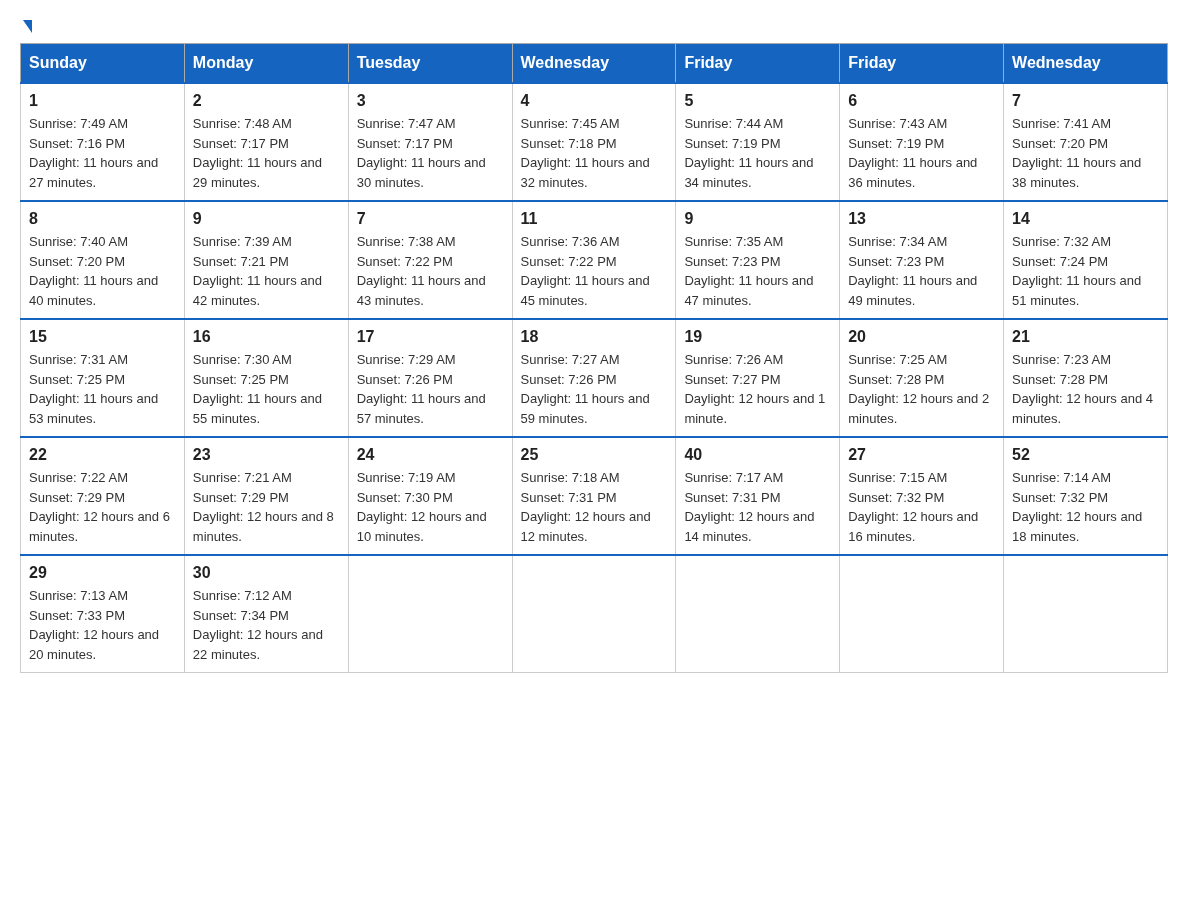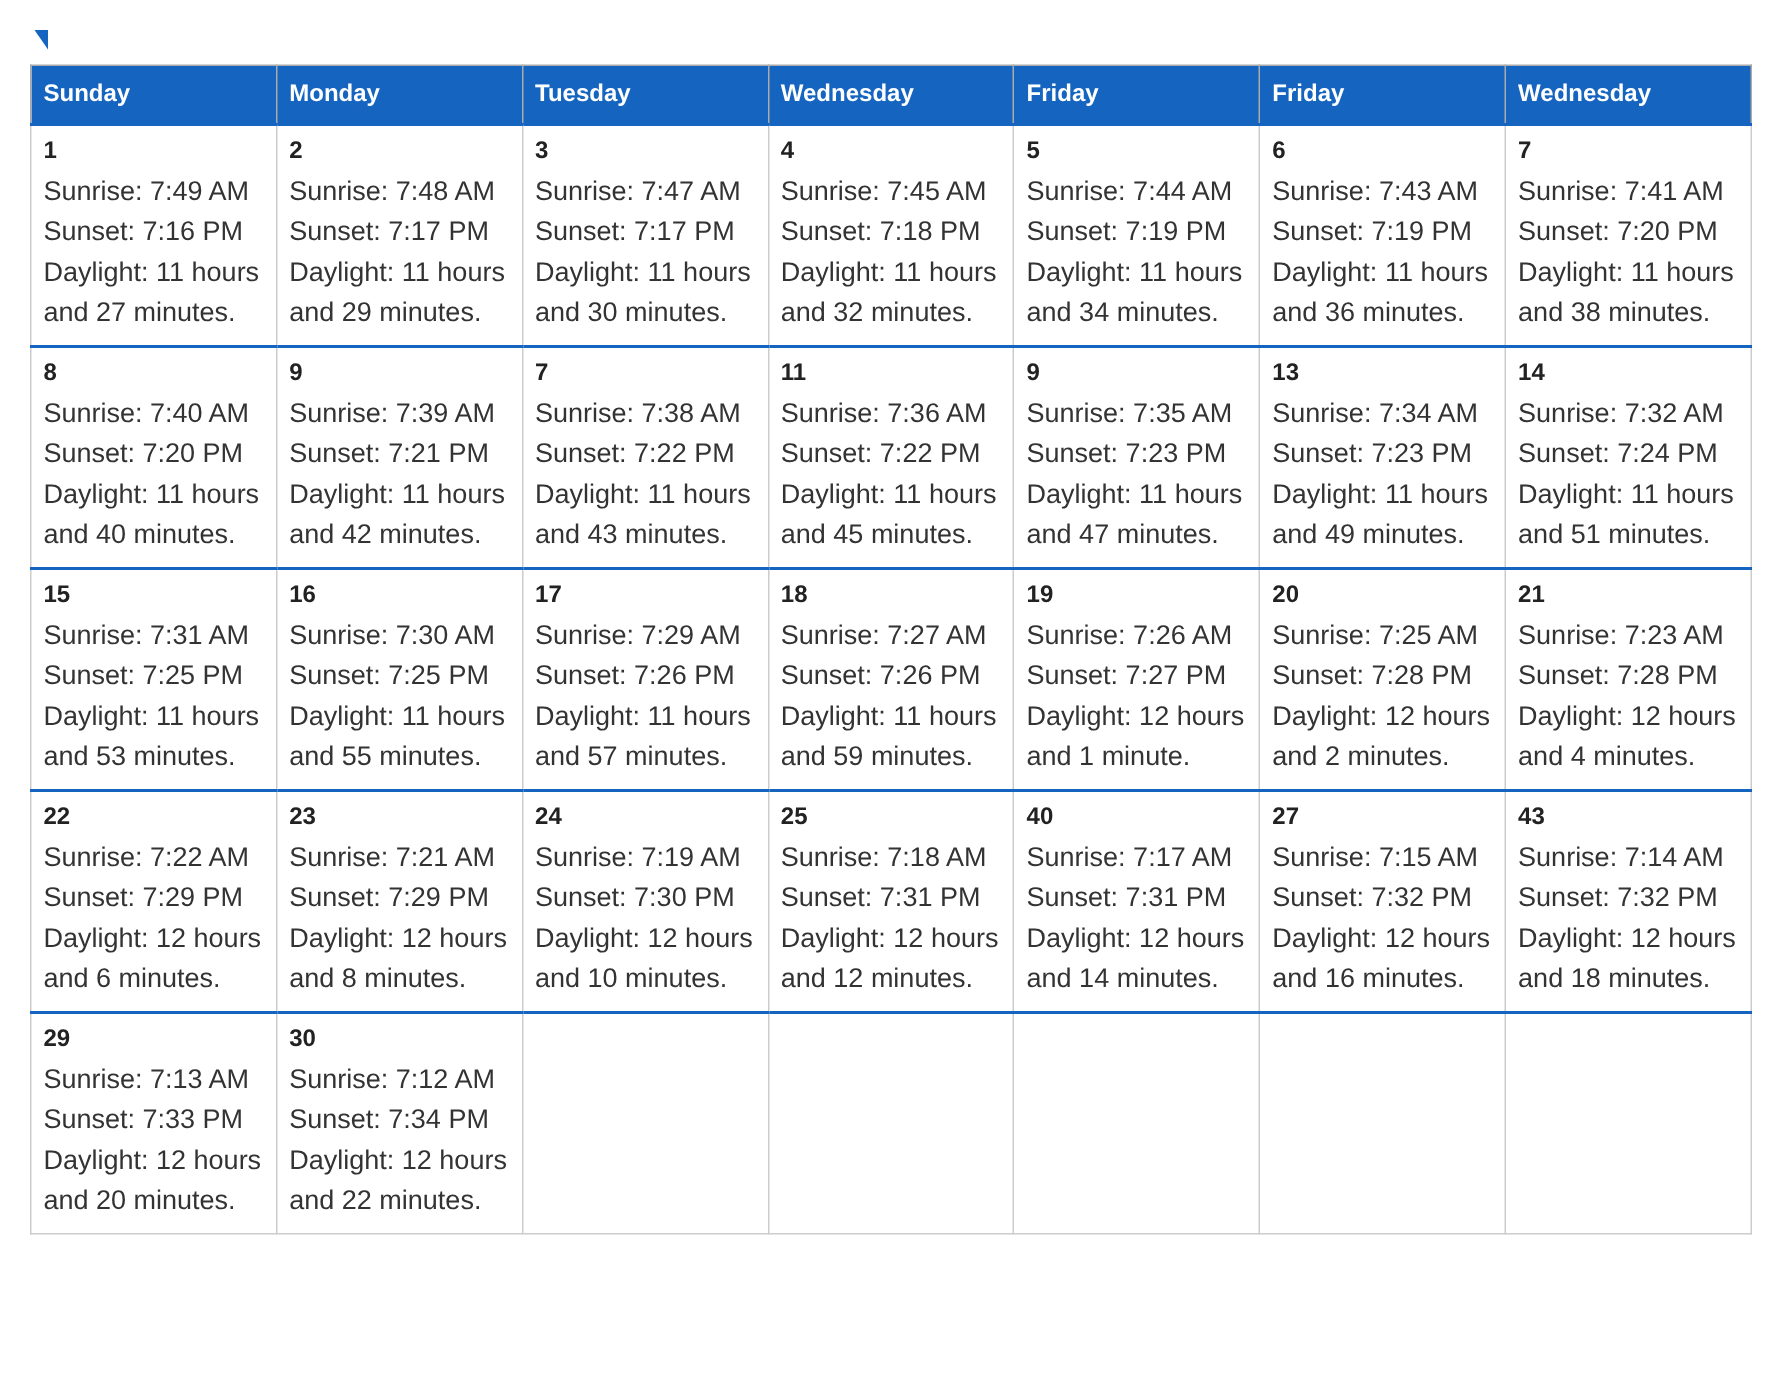--- a/index.html
+++ b/index.html
@@ -76,21 +76,21 @@
     }
     .day-number {
       font-size: 16px;
       font-weight: bold;
       margin-bottom: 4px;
       color: #222;
     }
     .day-info {
       line-height: 1.5;
       color: #333;
-      font-size: 18px;
+      font-size: 13px;
     }
     .calendar tr td {
       border-top: 2px solid #1565c0;
     }
     .calendar tr td:first-child {
       border-left: 1px solid #ccc;
     }
     .empty-cell {
       background: #fff;
     }
@@ -234,21 +234,21 @@
         </td>
         <td>
           <div class="day-number">40</div>
           <div class="day-info">Sunrise: 7:17 AM<br>Sunset: 7:31 PM<br>Daylight: 12 hours and 14 minutes.</div>
         </td>
         <td>
           <div class="day-number">27</div>
           <div class="day-info">Sunrise: 7:15 AM<br>Sunset: 7:32 PM<br>Daylight: 12 hours and 16 minutes.</div>
         </td>
         <td>
-          <div class="day-number">43</div>
+          <div class="day-number">52</div>
           <div class="day-info">Sunrise: 7:14 AM<br>Sunset: 7:32 PM<br>Daylight: 12 hours and 18 minutes.</div>
         </td>
       </tr>
       <tr>
         <td>
           <div class="day-number">29</div>
           <div class="day-info">Sunrise: 7:13 AM<br>Sunset: 7:33 PM<br>Daylight: 12 hours and 20 minutes.</div>
         </td>
         <td>
           <div class="day-number">30</div>

